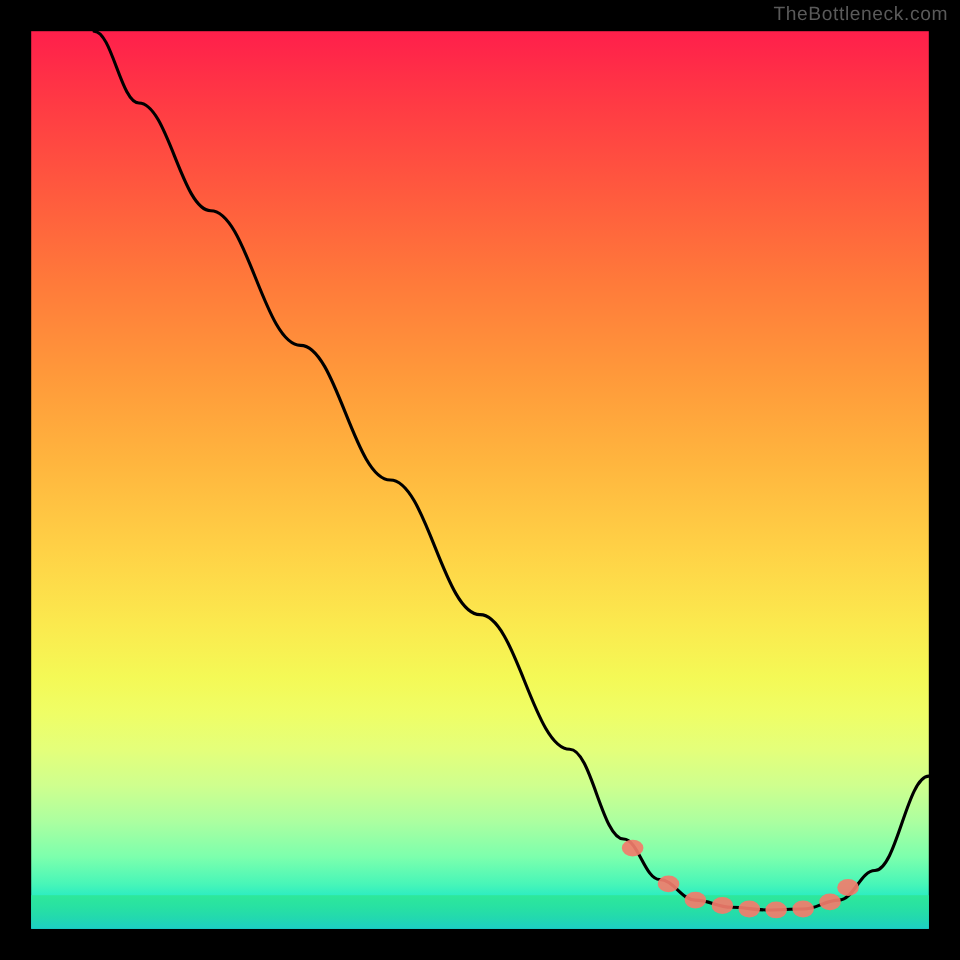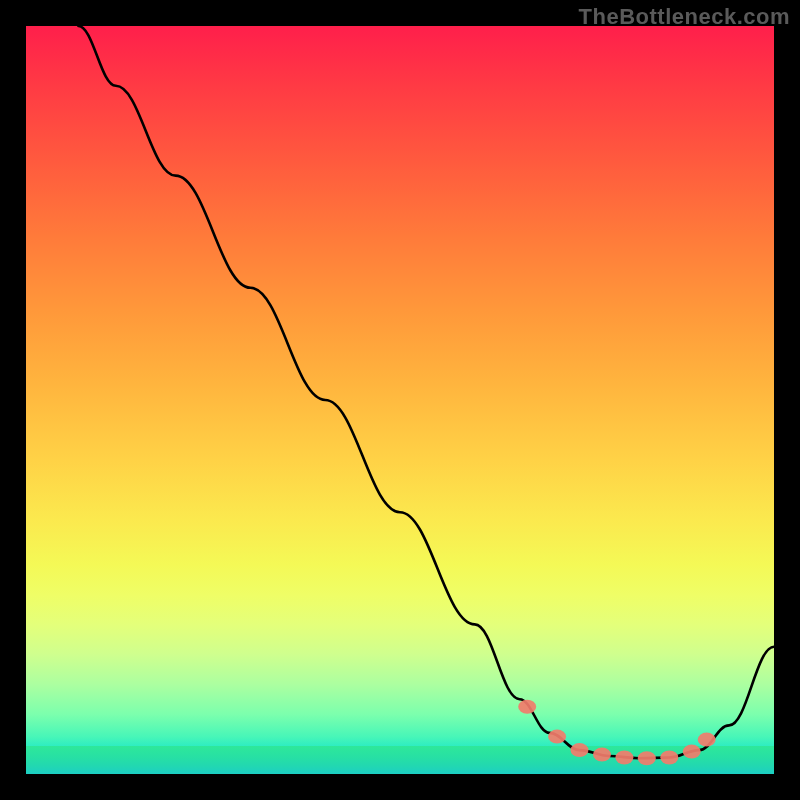--- a/index.html
+++ b/index.html
@@ -14,22 +14,22 @@
     position: relative;
     width: 800px;
     height: 800px;
     background: #000;
   }
   .attribution {
     position: absolute;
     top: 4px;
     right: 10px;
     color: #5a5a5a;
-    font-size: 22px;
-    font-weight: 700;
+    font-size: 16px;
+    font-weight: 400;
     letter-spacing: 0.5px;
   }
   .plot-area {
     position: absolute;
     left: 26px;
     top: 26px;
     width: 748px;
     height: 748px;
     background: linear-gradient(
       to bottom,

